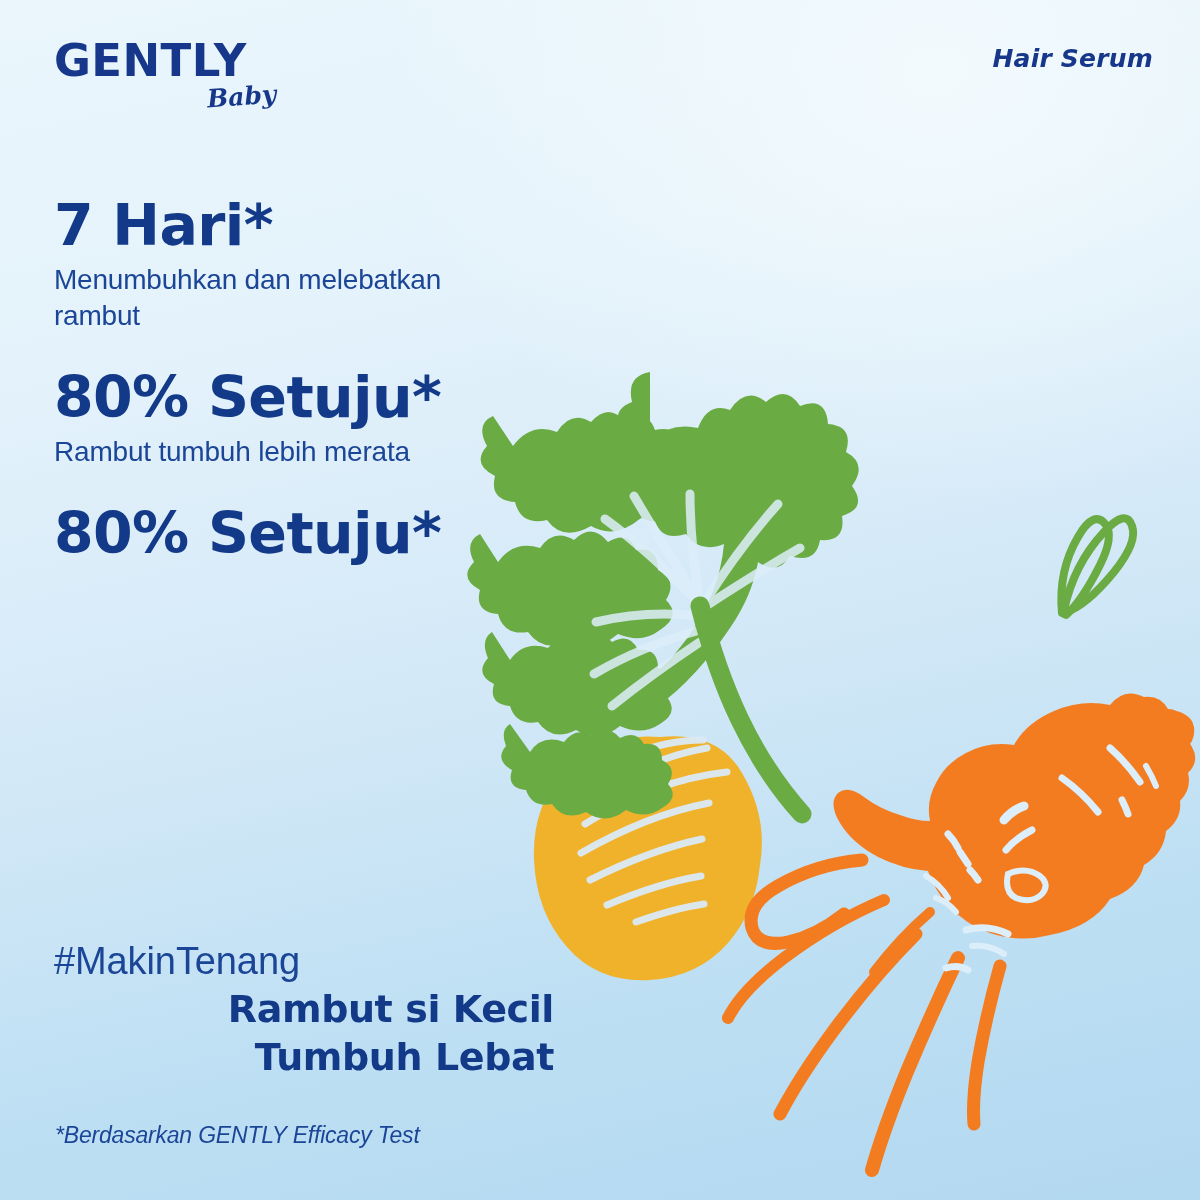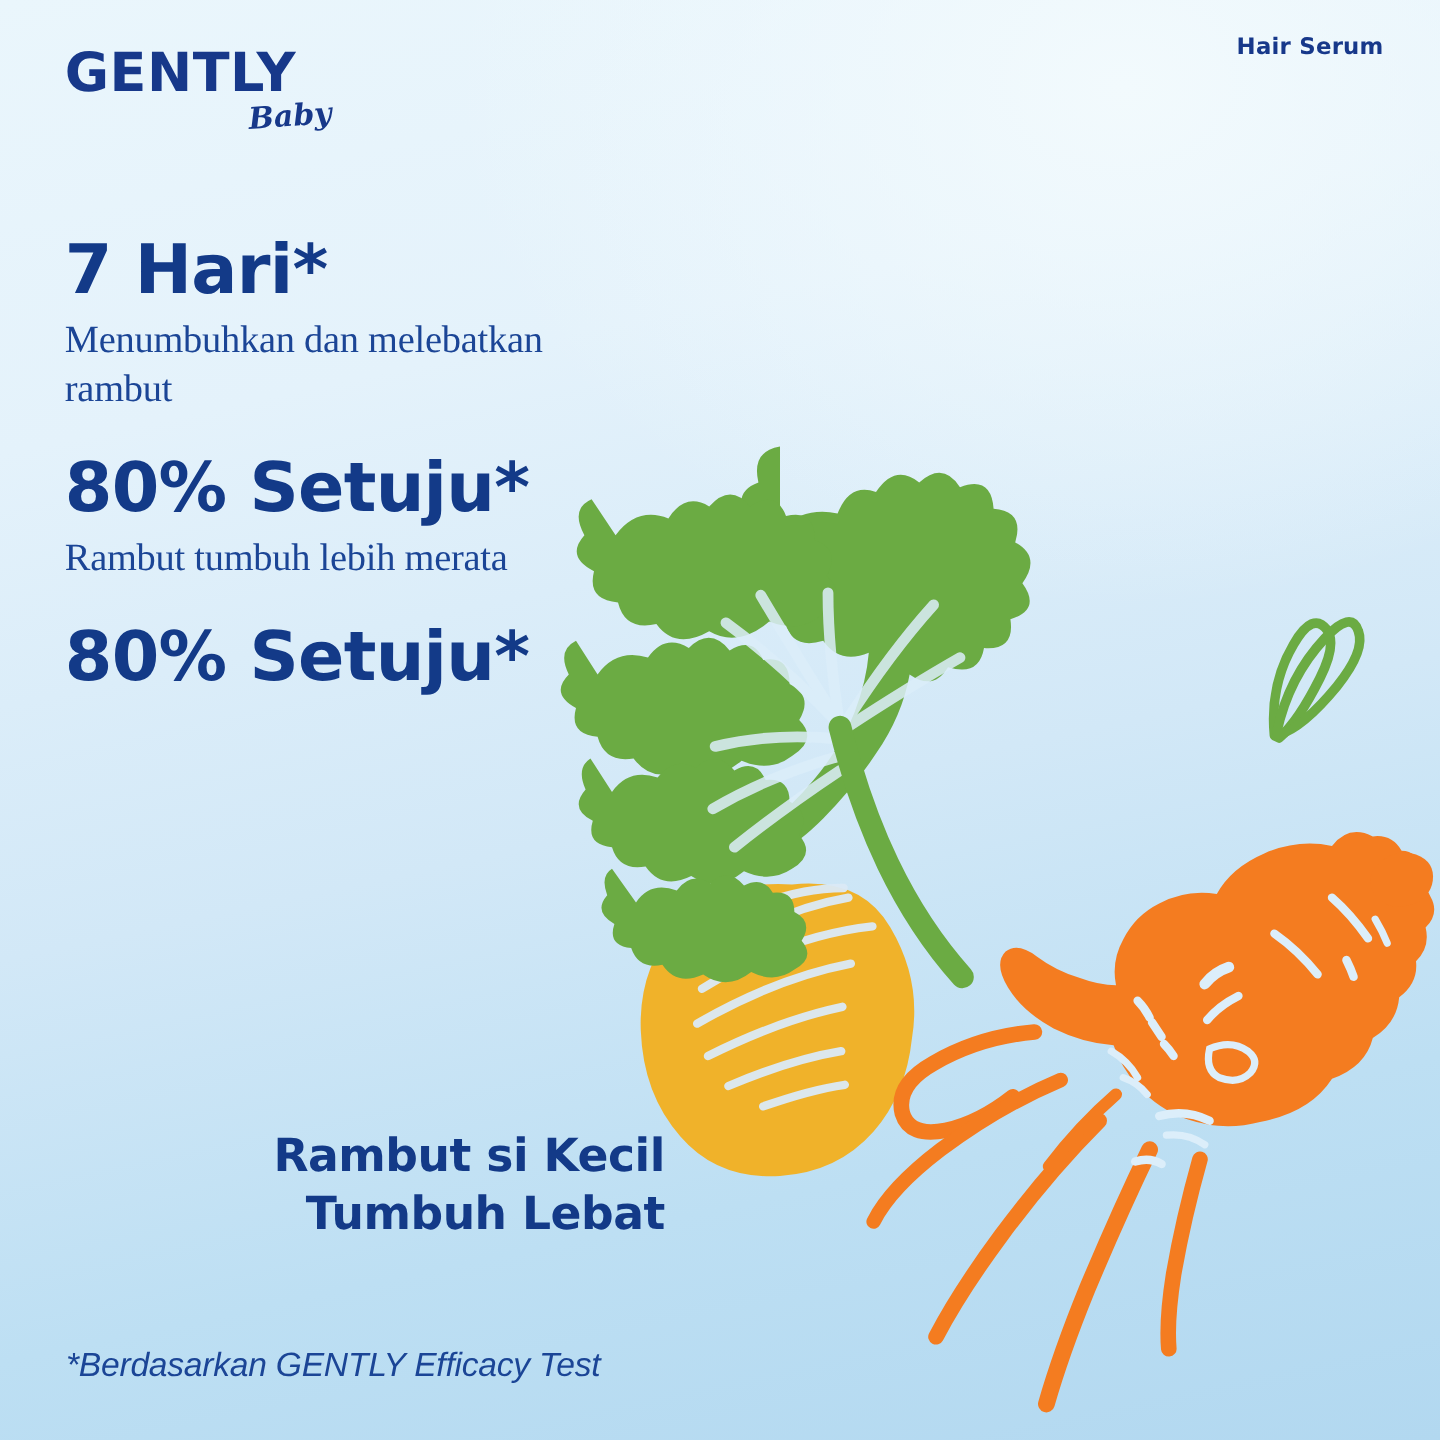--- a/index.html
+++ b/index.html
@@ -49,24 +49,25 @@
     font-weight: 700;
     font-size: 25px;
     color: #17388a;
     transform: rotate(-4deg);
     white-space: nowrap;
   }
 
   .category-tag {
     position: absolute;
     right: 47px;
-    top: 28px;
+    top: 44px;
     font-family: "DejaVu Sans", sans-serif;
-    font-weight: 700;
-    font-size: 19px;
+    font-style: italic;
+    font-weight: 700;
+    font-size: 25px;
     color: #17388a;
     letter-spacing: 0.2px;
     white-space: nowrap;
   }
 
   
   .claims {
     position: absolute;
     left: 54px;
     top: 196px;
@@ -77,23 +78,23 @@
     font-family: "DejaVu Sans", sans-serif;
     font-weight: 700;
     font-size: 57px;
     line-height: 1.02;
     color: #133a88;
     letter-spacing: -0.6px;
     margin: 0 0 8px 0;
     white-space: nowrap;
   }
   .claim-body {
-    font-family: Liberation Serif, serif;
+    font-family: Liberation Sans, sans-serif;
     font-weight: 400;
-    font-size: 32px;
+    font-size: 28px;
     line-height: 1.28;
     color: #1b4596;
     letter-spacing: -0.2px;
     margin: 0;
     max-width: 470px;
   }
 
   
   .tagline-block {
     position: absolute;
@@ -122,21 +123,21 @@
     max-width: 500px;
     text-align: right;
   }
   .disclaimer {
     position: absolute;
     left: 55px;
     top: 1122px;
     font-family: "Liberation Sans", sans-serif;
     font-style: italic;
     font-weight: 400;
-    font-size: 28px;
+    font-size: 23px;
     color: #1b4596;
     letter-spacing: -0.2px;
     white-space: nowrap;
   }
 
   
   .art {
     position: absolute;
     left: 0;
     top: 0;
@@ -297,18 +298,19 @@
       <p class="claim-body">Rambut tumbuh lebih merata</p>
     </div>
 
     <div class="claim">
       <p class="claim-head">80% Setuju*</p>
     </div>
 
   </div>
 
   <div class="tagline-block">
+    <p class="hashtag">#MakinTenang</p>
     <p class="tagline">Rambut si Kecil Tumbuh Lebat</p>
   </div>
 
   <div class="disclaimer">*Berdasarkan GENTLY Efficacy Test</div>
 
 </div>
 
 </body></html>

